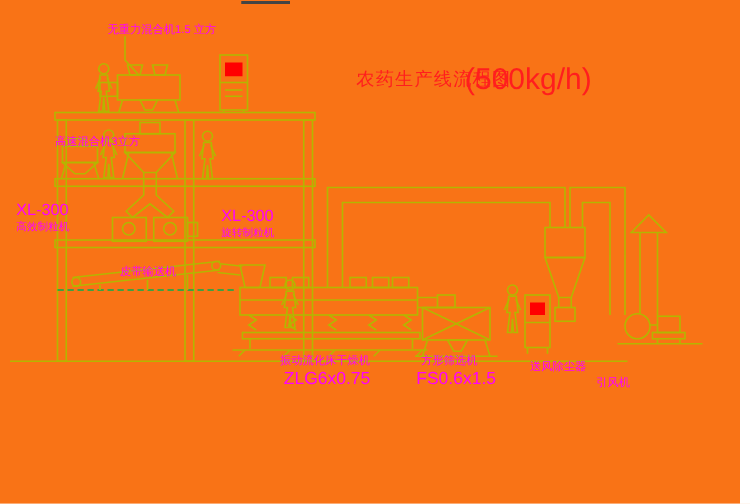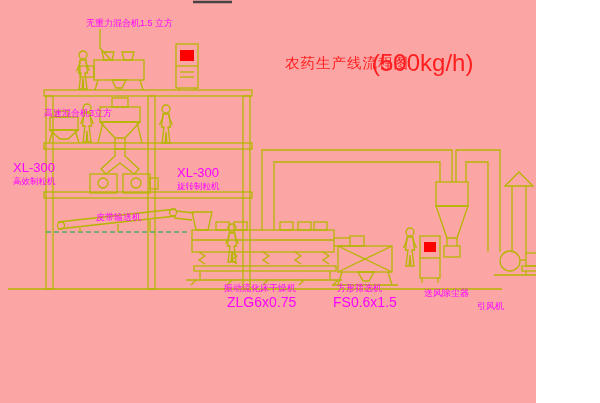--- a/index.html
+++ b/index.html
@@ -1,16 +1,16 @@
 <!DOCTYPE html>
 <html><head>
 <meta charset="utf-8">
 <style>
   html,body{margin:0;padding:0;background:#ffffff;}
-  .stage{position:relative;width:536px;height:403px;background:#fca5a5;overflow:hidden;
+  .stage{position:relative;width:592px;height:403px;background:#f97316;overflow:hidden;
          font-family:"Liberation Sans","DejaVu Sans",sans-serif;}
   svg text{font-family:"Liberation Sans","DejaVu Sans",sans-serif;}
   .lbl{fill:#ff00ff;font-size:9px;}
   .lbl-sub{fill:#ff00ff;font-size:8.5px;}
   .lbl-model{fill:#ff00ff;font-size:13px;}
   .lbl-model-lg{fill:#ff00ff;font-size:14px;}
   .title-cn{fill:#ff1e1e;font-size:14.5px;letter-spacing:1px;}
   .title-rate{fill:#ff1e1e;font-size:24px;}
   .draw{stroke:#b5b500;stroke-width:1.3;fill:none;}
   .red-fill{fill:#ff0000;stroke:none;}

